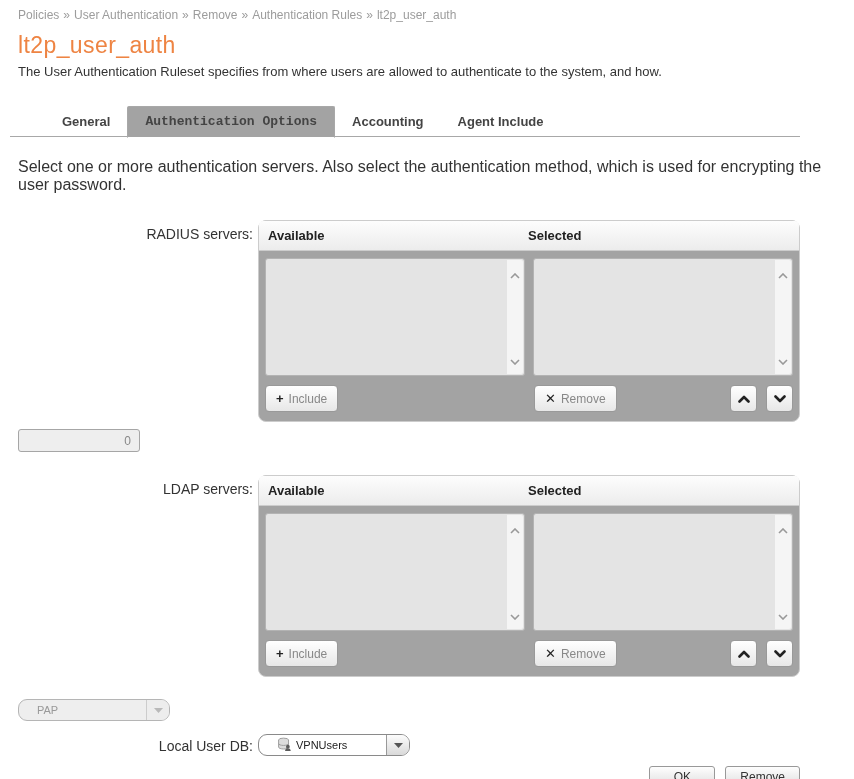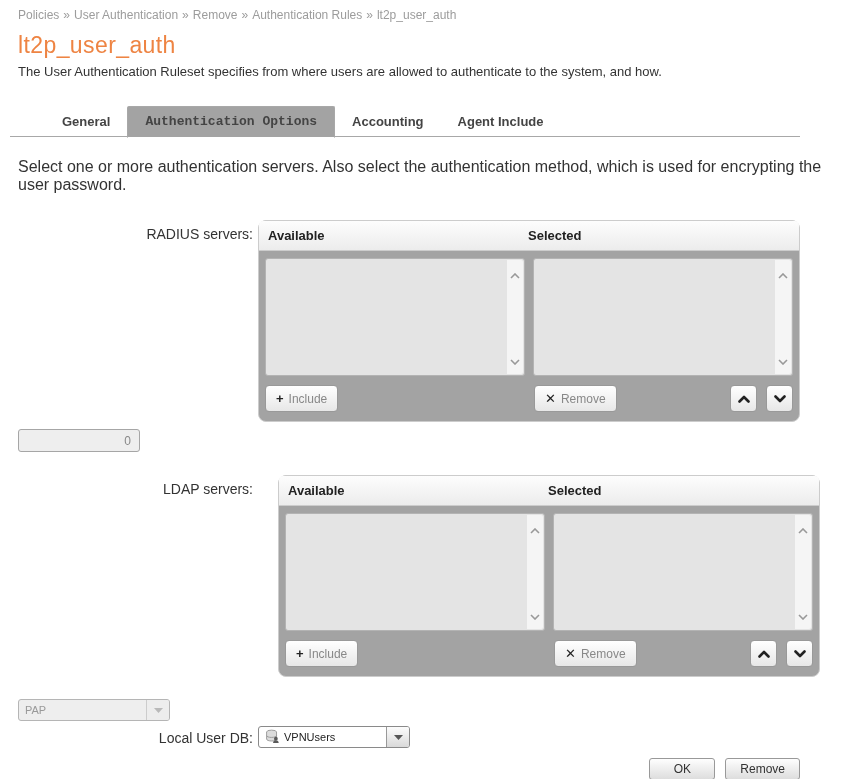--- a/index.html
+++ b/index.html
@@ -80,28 +80,28 @@
   .btn.sq { width:27px; padding:0; justify-content:center; }
 
   
   .retry-row { margin-top:7px; }
   .text-input {
     width:122px; height:23px; background:#eee;
     border:1px solid #a6a6a6; border-radius:3px;
     text-align:right; padding-right:8px; font-size:12px; color:#888; font-family:inherit;
   }
 
-  .gap23 { margin-top:23px;gap:20px; }
+  .gap23 { margin-top:23px; }
   .gap22 { margin-top:22px; }
-  .gap5  { margin-top:5px; }
+  .gap5  { margin-top:13px; }
 
   
   .combo {
     display:flex; align-items:stretch; width:152px; height:22px;
-    border:1px solid #8a8a8a; border-radius:3px; background:#fff; overflow:hidden; cursor:pointer;
+    border:1px solid #8a8a8a; border-radius:9px; background:#fff; overflow:hidden; cursor:pointer;padding-left:12px;
   }
   .combo-value { flex:1; display:flex; align-items:center; gap:4px; padding-left:6px; font-size:11px; color:#222; }
   .combo-arrow {
     width:23px; border-left:1px solid #999;
     background:linear-gradient(#fcfcfc,#d9d9d9);
     display:flex; align-items:center; justify-content:center;
   }
   .combo.disabled { border-color:#b5b5b5; background:#eee; cursor:default; }
   .combo.disabled .combo-value { color:#999; }
   .combo.disabled .combo-arrow { border-left-color:#ccc; background:#ededed; }

